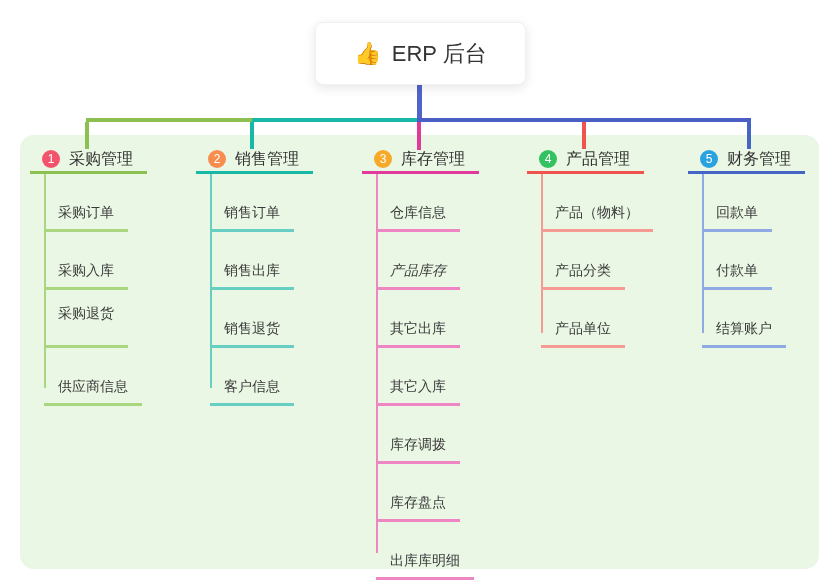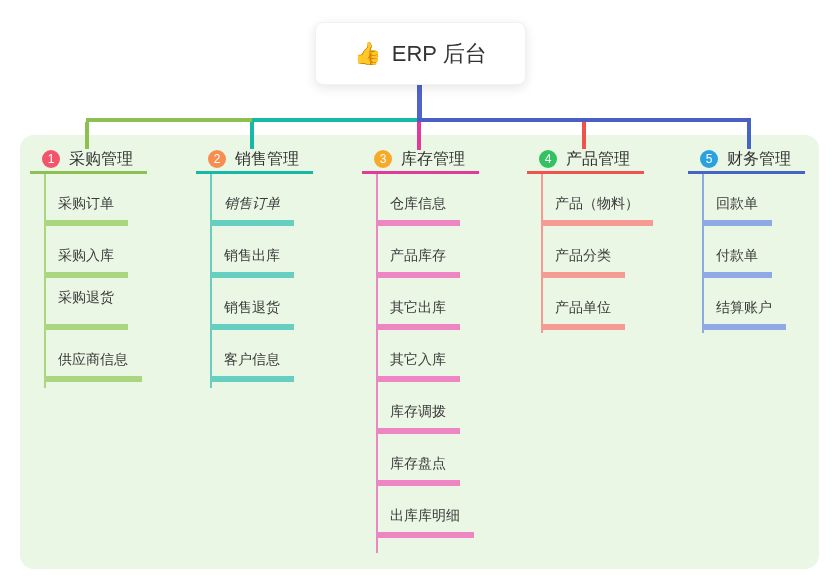--- a/index.html
+++ b/index.html
@@ -51,21 +51,21 @@
   }
   .badge{
     width:18px;height:18px;border-radius:50%;margin-right:9px;
     color:#fff;font-size:12px;line-height:18px;text-align:center;
     flex:0 0 18px;
   }
   .branch-children{position:relative;margin-left:14px;}
   .vline{position:absolute;left:0;top:0;width:2px;}
   .child-row{
     display:flex;align-items:flex-end;width:max-content;
-    height:52px;border-bottom:6px solid #6d28d9;box-sizing:border-box;
+    height:58px;border-bottom:3px solid #6d28d9;box-sizing:border-box;
   }
   .child-row:first-child{height:49px;}
   .child-label{
     padding:0 14px 7px 14px;font-size:14px;color:#3a3a3a;white-space:nowrap;
   }
 </style>
 </head>
 <body>
 
 <div id="canvas">
@@ -109,21 +109,21 @@
       </div>
   </div>
 
   <div class="branch branch-2">
     <div class="branch-header" style="border-bottom-color: rgb(24, 184, 166);">
       <span class="badge" style="background: rgb(247, 142, 79);">2</span>
       <span>销售管理</span>
     </div>
     <div class="branch-children">
       <div class="vline" style="background: rgb(103, 207, 194); height: 214px;"></div>
-    <div class="child-row" style="border-bottom-color: rgb(103, 207, 194); font-style: italic;">
+    <div class="child-row" style="border-bottom-color: rgb(103, 207, 194);">
           <span class="child-label">销售订单</span>
         </div>
         <div class="child-row" style="border-bottom-color: rgb(103, 207, 194);">
           <span class="child-label">销售出库</span>
         </div>
         <div class="child-row" style="border-bottom-color: rgb(103, 207, 194);">
           <span class="child-label">销售退货</span>
         </div>
         <div class="child-row" style="border-bottom-color: rgb(103, 207, 194);">
           <span class="child-label">客户信息</span>
@@ -134,21 +134,21 @@
   <div class="branch branch-3">
     <div class="branch-header" style="border-bottom-color: rgb(224, 58, 154);">
       <span class="badge" style="background: rgb(247, 169, 40);">3</span>
       <span>库存管理</span>
     </div>
     <div class="branch-children">
       <div class="vline" style="background: rgb(239, 134, 196); height: 379px;"></div>
     <div class="child-row" style="border-bottom-color: rgb(239, 134, 196);">
           <span class="child-label">仓库信息</span>
         </div>
-        <div class="child-row" style="border-bottom-color: rgb(239, 134, 196);">
+        <div class="child-row" style="border-bottom-color: rgb(239, 134, 196); font-style: italic;">
           <span class="child-label">产品库存</span>
         </div>
         <div class="child-row" style="border-bottom-color: rgb(239, 134, 196);">
           <span class="child-label">其它出库</span>
         </div>
         <div class="child-row" style="border-bottom-color: rgb(239, 134, 196); align-items: flex-end;">
           <span class="child-label">其它入库</span>
         </div>
         <div class="child-row" style="border-bottom-color: rgb(239, 134, 196);">
           <span class="child-label">库存调拨</span>

